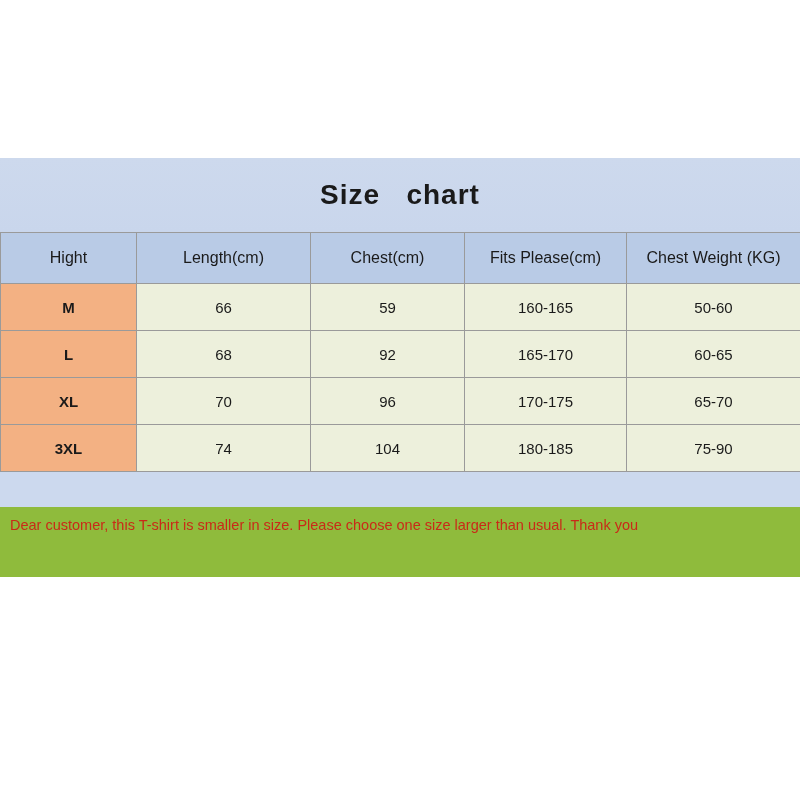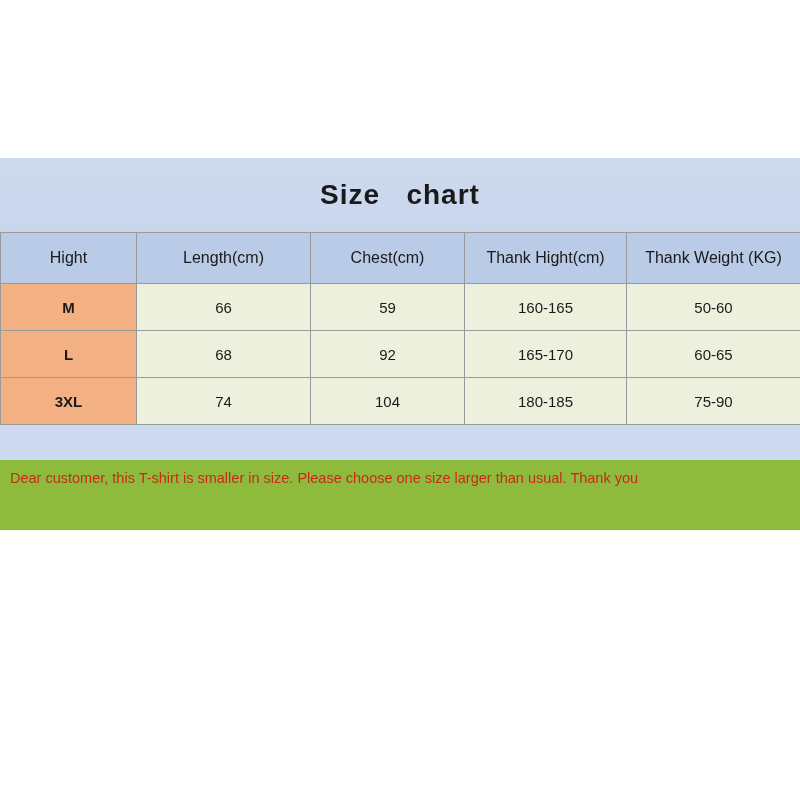--- a/index.html
+++ b/index.html
@@ -132,38 +132,45 @@
           <col class="c1">
           <col class="c2">
           <col class="c3">
           <col class="c4">
       </colgroup>
       <thead>
         <tr>
           <th>Hight</th>
           <th><span>Length</span><span class="unit">(cm)</span></th>
           <th><span>Chest</span><span class="unit">(cm)</span></th>
-          <th><span>Thank Hight</span><span class="unit">(cm)</span></th>
-          <th><span>Thank Weight </span><span class="unit">(KG)</span></th>
+          <th><span>Fits Please</span><span class="unit">(cm)</span></th>
+          <th><span>Chest Weight </span><span class="unit">(KG)</span></th>
         </tr>
       </thead>
       <tbody>
         <tr>
           <td class="size-cell">M</td>
           <td class="val-cell">66</td>
           <td class="val-cell">59</td>
           <td class="val-cell">160-165</td>
           <td class="val-cell">50-60</td>
         </tr>
         <tr>
           <td class="size-cell">L</td>
           <td class="val-cell">68</td>
           <td class="val-cell">92</td>
           <td class="val-cell">165-170</td>
           <td class="val-cell">60-65</td>
+        </tr>
+        <tr>
+          <td class="size-cell">XL</td>
+          <td class="val-cell">70</td>
+          <td class="val-cell">96</td>
+          <td class="val-cell">170-175</td>
+          <td class="val-cell">65-70</td>
         </tr>
         <tr>
           <td class="size-cell">3XL</td>
           <td class="val-cell">74</td>
           <td class="val-cell">104</td>
           <td class="val-cell">180-185</td>
           <td class="val-cell">75-90</td>
         </tr>
       </tbody>
     </table>

